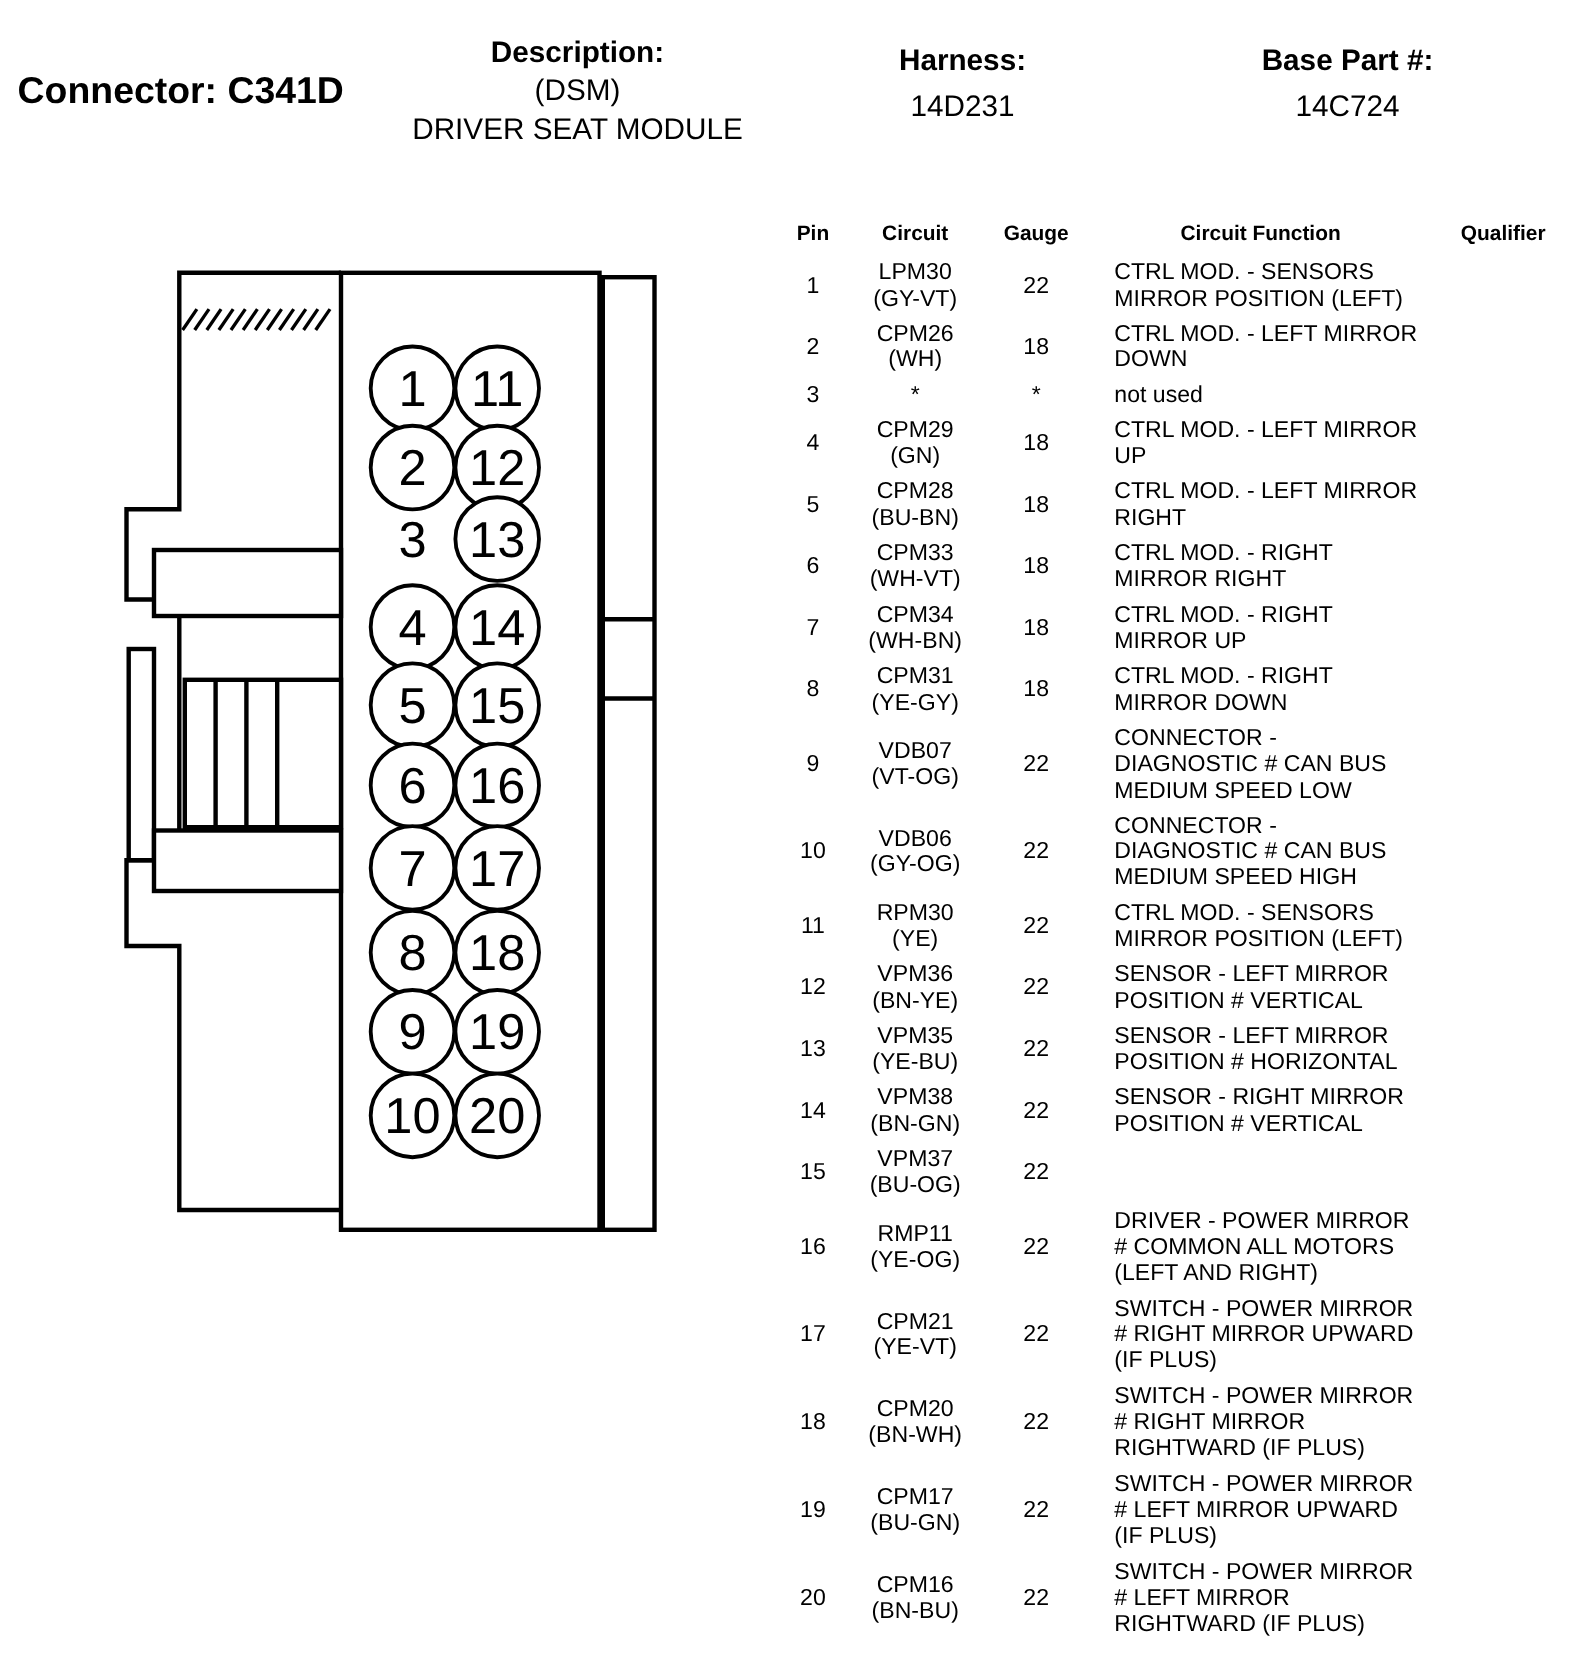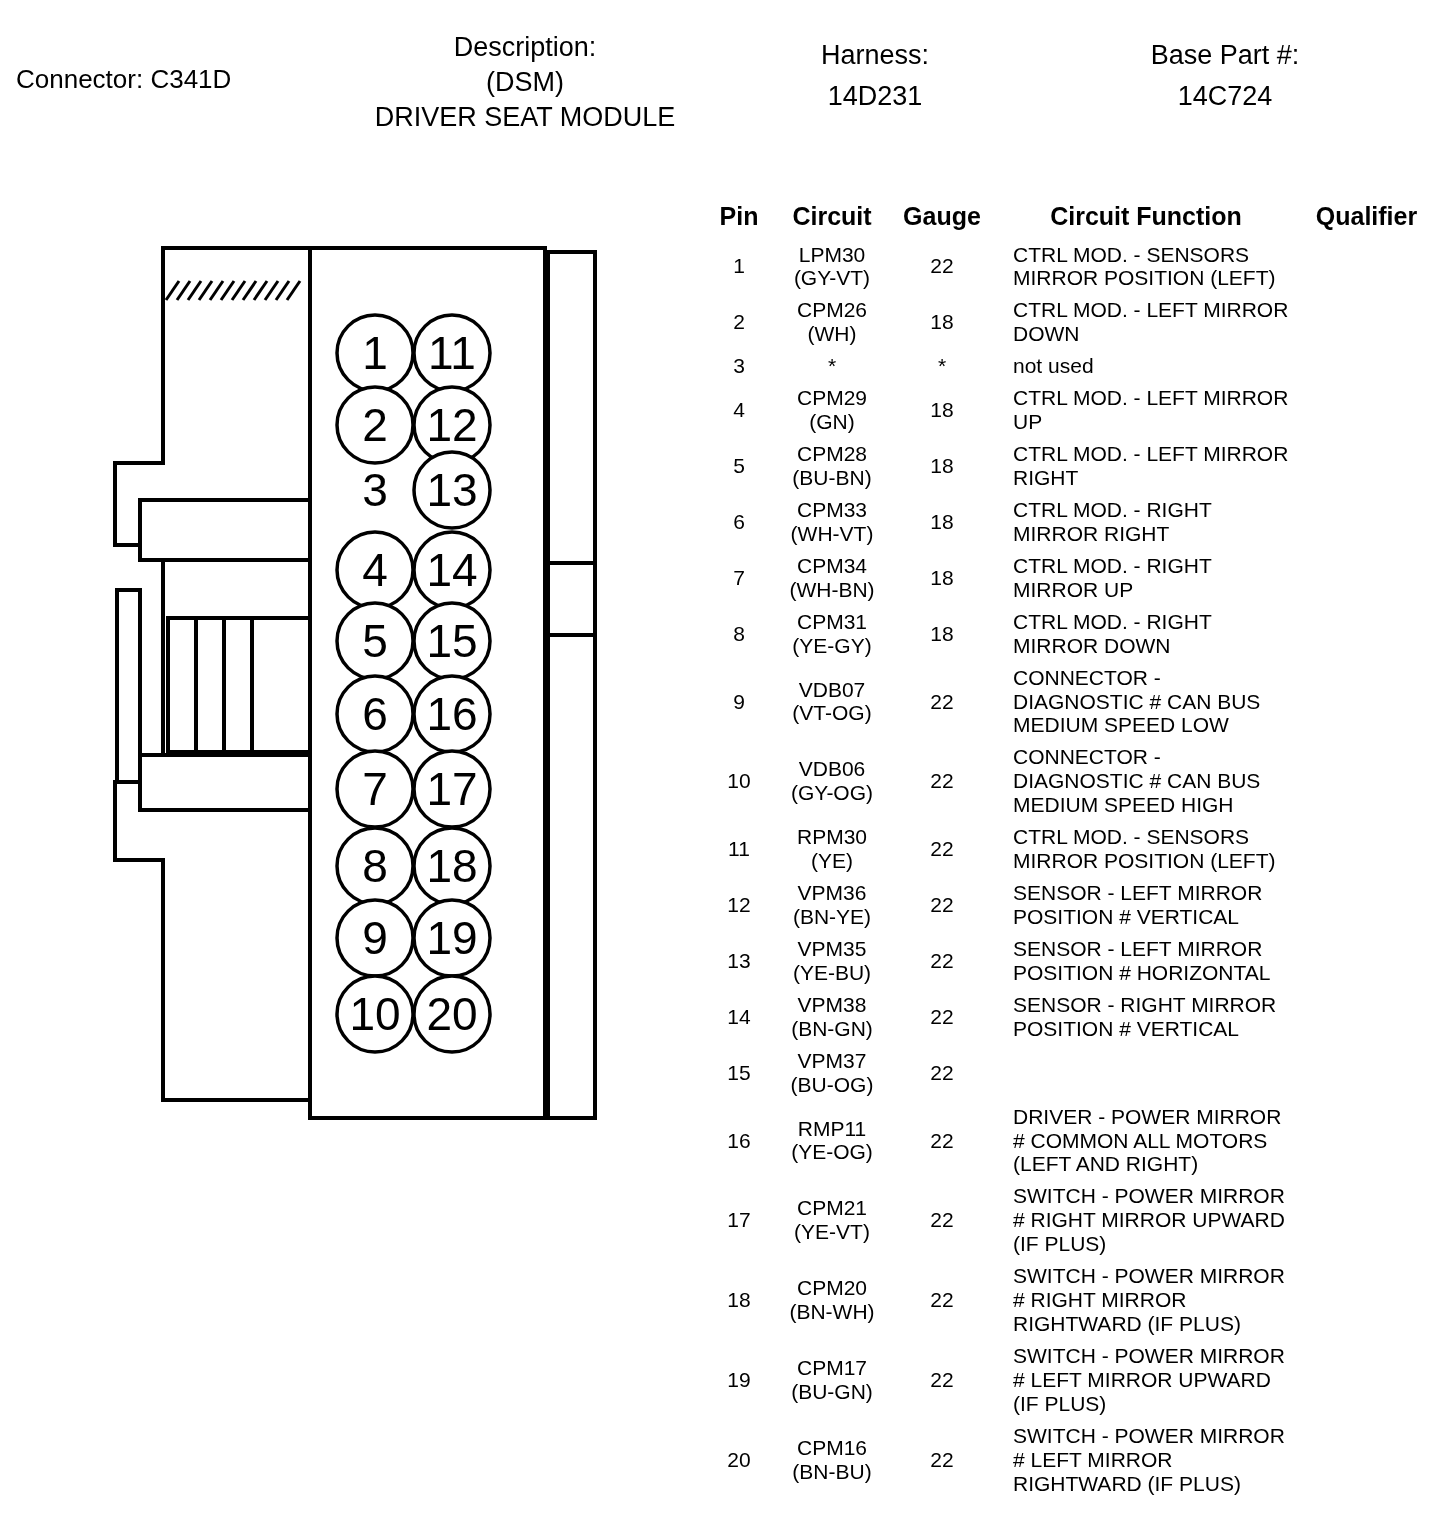--- a/index.html
+++ b/index.html
@@ -3,43 +3,43 @@
 <meta charset="utf-8">
 <style>
   html,body { margin:0; padding:0; background:#ffffff; }
   .page {
     position:relative; width:1440px; height:1524px; background:#ffffff;
     font-family:"Liberation Sans", sans-serif; color:#000; overflow:hidden;
   }
   
   .hdr-connector {
     position:absolute; left:16px; top:64px;
-    font-size:26px; font-weight:normal; white-space:nowrap;
+    font-size:34px; font-weight:bold; white-space:nowrap;
   }
   .hdr-block { position:absolute; text-align:center; font-size:27px; line-height:1.3; }
-  .hdr-label { font-weight:normal; }
+  .hdr-label { font-weight:bold; }
   .hdr-desc   { left:355px; top:30px; width:340px; }
   .hdr-harness{ left:745px; top:38px; width:260px; }
   .hdr-base   { left:1065px; top:38px; width:320px; }
   .hdr-value  { margin-top:6px; }
   
   .connector-svg { position:absolute; left:100px; top:233px; width:500px; height:900px; }
   .oline { fill:none; stroke:#000; stroke-width:4; }
   .fw    { fill:#ffffff; }
   .hatch line { stroke:#000; stroke-width:3; }
   .pin-hole { fill:#ffffff; stroke:#000; stroke-width:3.5; }
   .pin-num  { font-family:"Liberation Sans", sans-serif; font-size:46px; fill:#000; text-anchor:middle; }
   
   .pin-table { position:absolute; left:710px; top:198px; width:724px; }
   .trow {
     display:grid; grid-template-columns:58px 112px 92px 300px 125px;
     column-gap:8px; align-items:center; padding:4px 0;
   }
   .thead { font-weight:bold; font-size:25px; padding-bottom:8px; }
-  .thead .cell { text-align:center; font-size:25px; }
+  .thead .cell { text-align:center; font-size:19px; }
   .cell { font-size:21px; line-height:1.14; }
   .c-pin, .c-circuit, .c-gauge { text-align:center; }
   .c-fn { text-align:left;margin-left:17px; }
 </style>
 </head>
 <body>
 
 <div class="page">
 
   <div class="hdr-connector">Connector: C341D</div>

